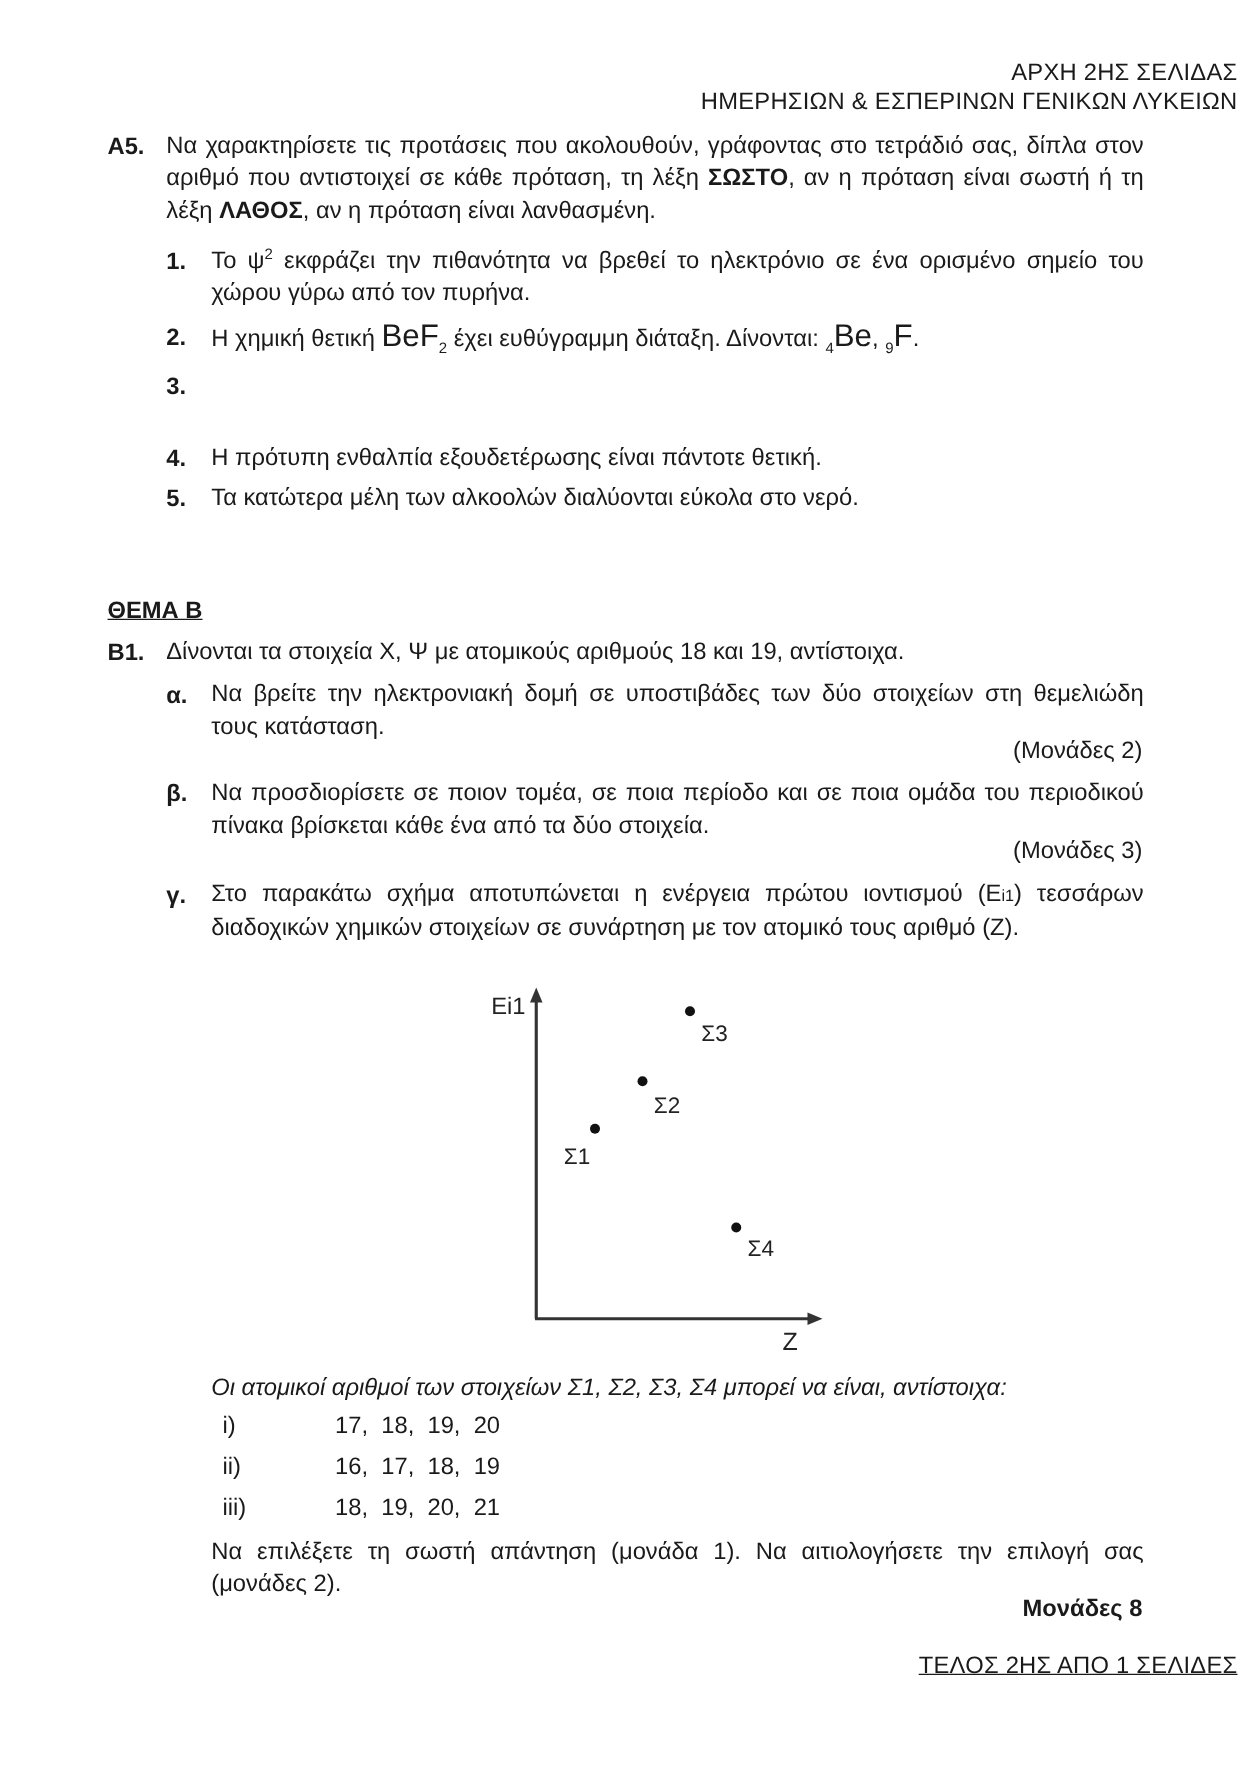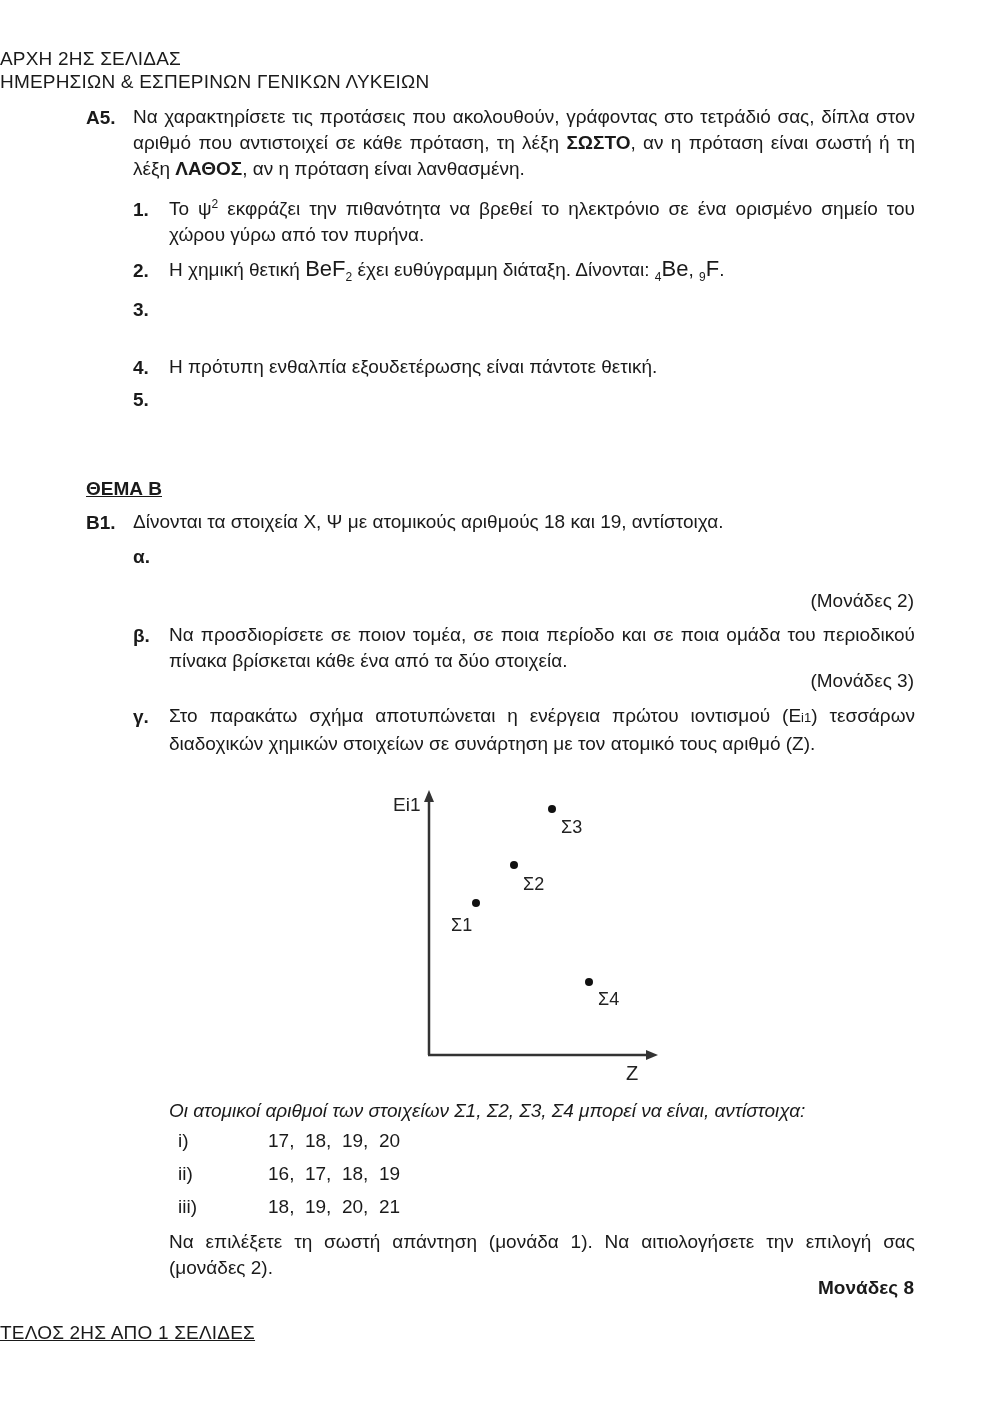--- a/index.html
+++ b/index.html
@@ -2,28 +2,28 @@
 <html><head>
   <meta charset="utf-8">
   <style>
     html, body { margin: 0; padding: 0; background: #ffffff; }
     body {
       width: 1000px; height: 1414px; position: relative; overflow: hidden;
       font-family: "Liberation Sans", sans-serif; color: #1a1a1a;
       font-size: 19px;
     }
     .page { position: absolute; left: 0; top: 0; width: 1000px; height: 1414px; }
-    .hdr { position: absolute; left: 0; width: 990px; text-align: left; font-size: 19px; letter-spacing: 0.2px; }
+    .hdr { position: absolute; left: 0; width: 990px; text-align: right; font-size: 19px; letter-spacing: 0.2px; }
     .abs { position: absolute; }
     .lbl { font-weight: bold; }
     .just { text-align: justify; text-align-last: left; line-height: 26px; }
     .right { text-align: right; }
     .bold { font-weight: bold; }
     .u { text-decoration: underline; }
-    .chem { font-size: 22px; }
+    .chem { font-size: 25px; }
     sup.s { font-size: 12px; vertical-align: 7px; line-height: 0; }
     sub.s { font-size: 12px; vertical-align: -5px; line-height: 0; }
     .opt-num { display: inline-block; width: 100px; }
     svg text { font-family: "Liberation Sans", sans-serif; }
   </style>
 </head>
 <body>
 
 <div class="page">
 
@@ -44,28 +44,30 @@
   <div class="abs" style="left:169px; top:256px; width:746px; line-height:26px;">
     <span>Η χημική θετική </span><span class="chem">BeF</span><sub class="s">2</sub><span> έχει ευθύγραμμη διάταξη. Δίνονται: </span><sub class="s">4</sub><span class="chem">Be</span><span>, </span><sub class="s">9</sub><span class="chem">F</span><span>.</span>
   </div>
 
   <div class="abs lbl" style="left:133px; top:299px;">3.</div>
 
   <div class="abs lbl" style="left:133px; top:357px;">4.</div>
   <div class="abs just" style="left:169px; top:354px; width:746px;">Η πρότυπη ενθαλπία εξουδετέρωσης είναι πάντοτε θετική.</div>
 
   <div class="abs lbl" style="left:133px; top:389px;">5.</div>
+  <div class="abs just" style="left:169px; top:386px; width:746px;">Τα κατώτερα μέλη των αλκοολών διαλύονται εύκολα στο νερό.</div>
 
 
   <div class="abs bold u" style="left:86px; top:478px;">ΘΕΜΑ Β</div>
 
   <div class="abs lbl" style="left:86px; top:512px;">Β1.</div>
   <div class="abs" style="left:133px; top:509px; width:782px; line-height:26px;">Δίνονται τα στοιχεία Χ, Ψ με ατομικούς αριθμούς 18 και 19, αντίστοιχα.</div>
 
   <div class="abs lbl" style="left:133px; top:546px;">α.</div>
+  <div class="abs just" style="left:169px; top:543px; width:746px;">Να βρείτε την ηλεκτρονιακή δομή σε υποστιβάδες των δύο στοιχείων στη θεμελιώδη τους κατάσταση.</div>
   <div class="abs right" style="left:600px; top:590px; width:314px;">(Μονάδες 2)</div>
 
   <div class="abs lbl" style="left:133px; top:625px;">β.</div>
   <div class="abs just" style="left:169px; top:622px; width:746px;">Να προσδιορίσετε σε ποιον τομέα, σε ποια περίοδο και σε ποια ομάδα του περιοδικού πίνακα βρίσκεται κάθε ένα από τα δύο στοιχεία.</div>
   <div class="abs right" style="left:600px; top:670px; width:314px;">(Μονάδες 3)</div>
 
   <div class="abs lbl" style="left:133px; top:706px;">γ.</div>
   <div class="abs just" style="left:169px; top:703px; width:746px;">
     <span>Στο παρακάτω σχήμα αποτυπώνεται η ενέργεια πρώτου ιοντισμού (E</span><span style="font-size:13px;">i1</span><span>) τεσσάρων διαδοχικών χημικών στοιχείων σε συνάρτηση με τον ατομικό τους αριθμό (Z).</span>
   </div>

